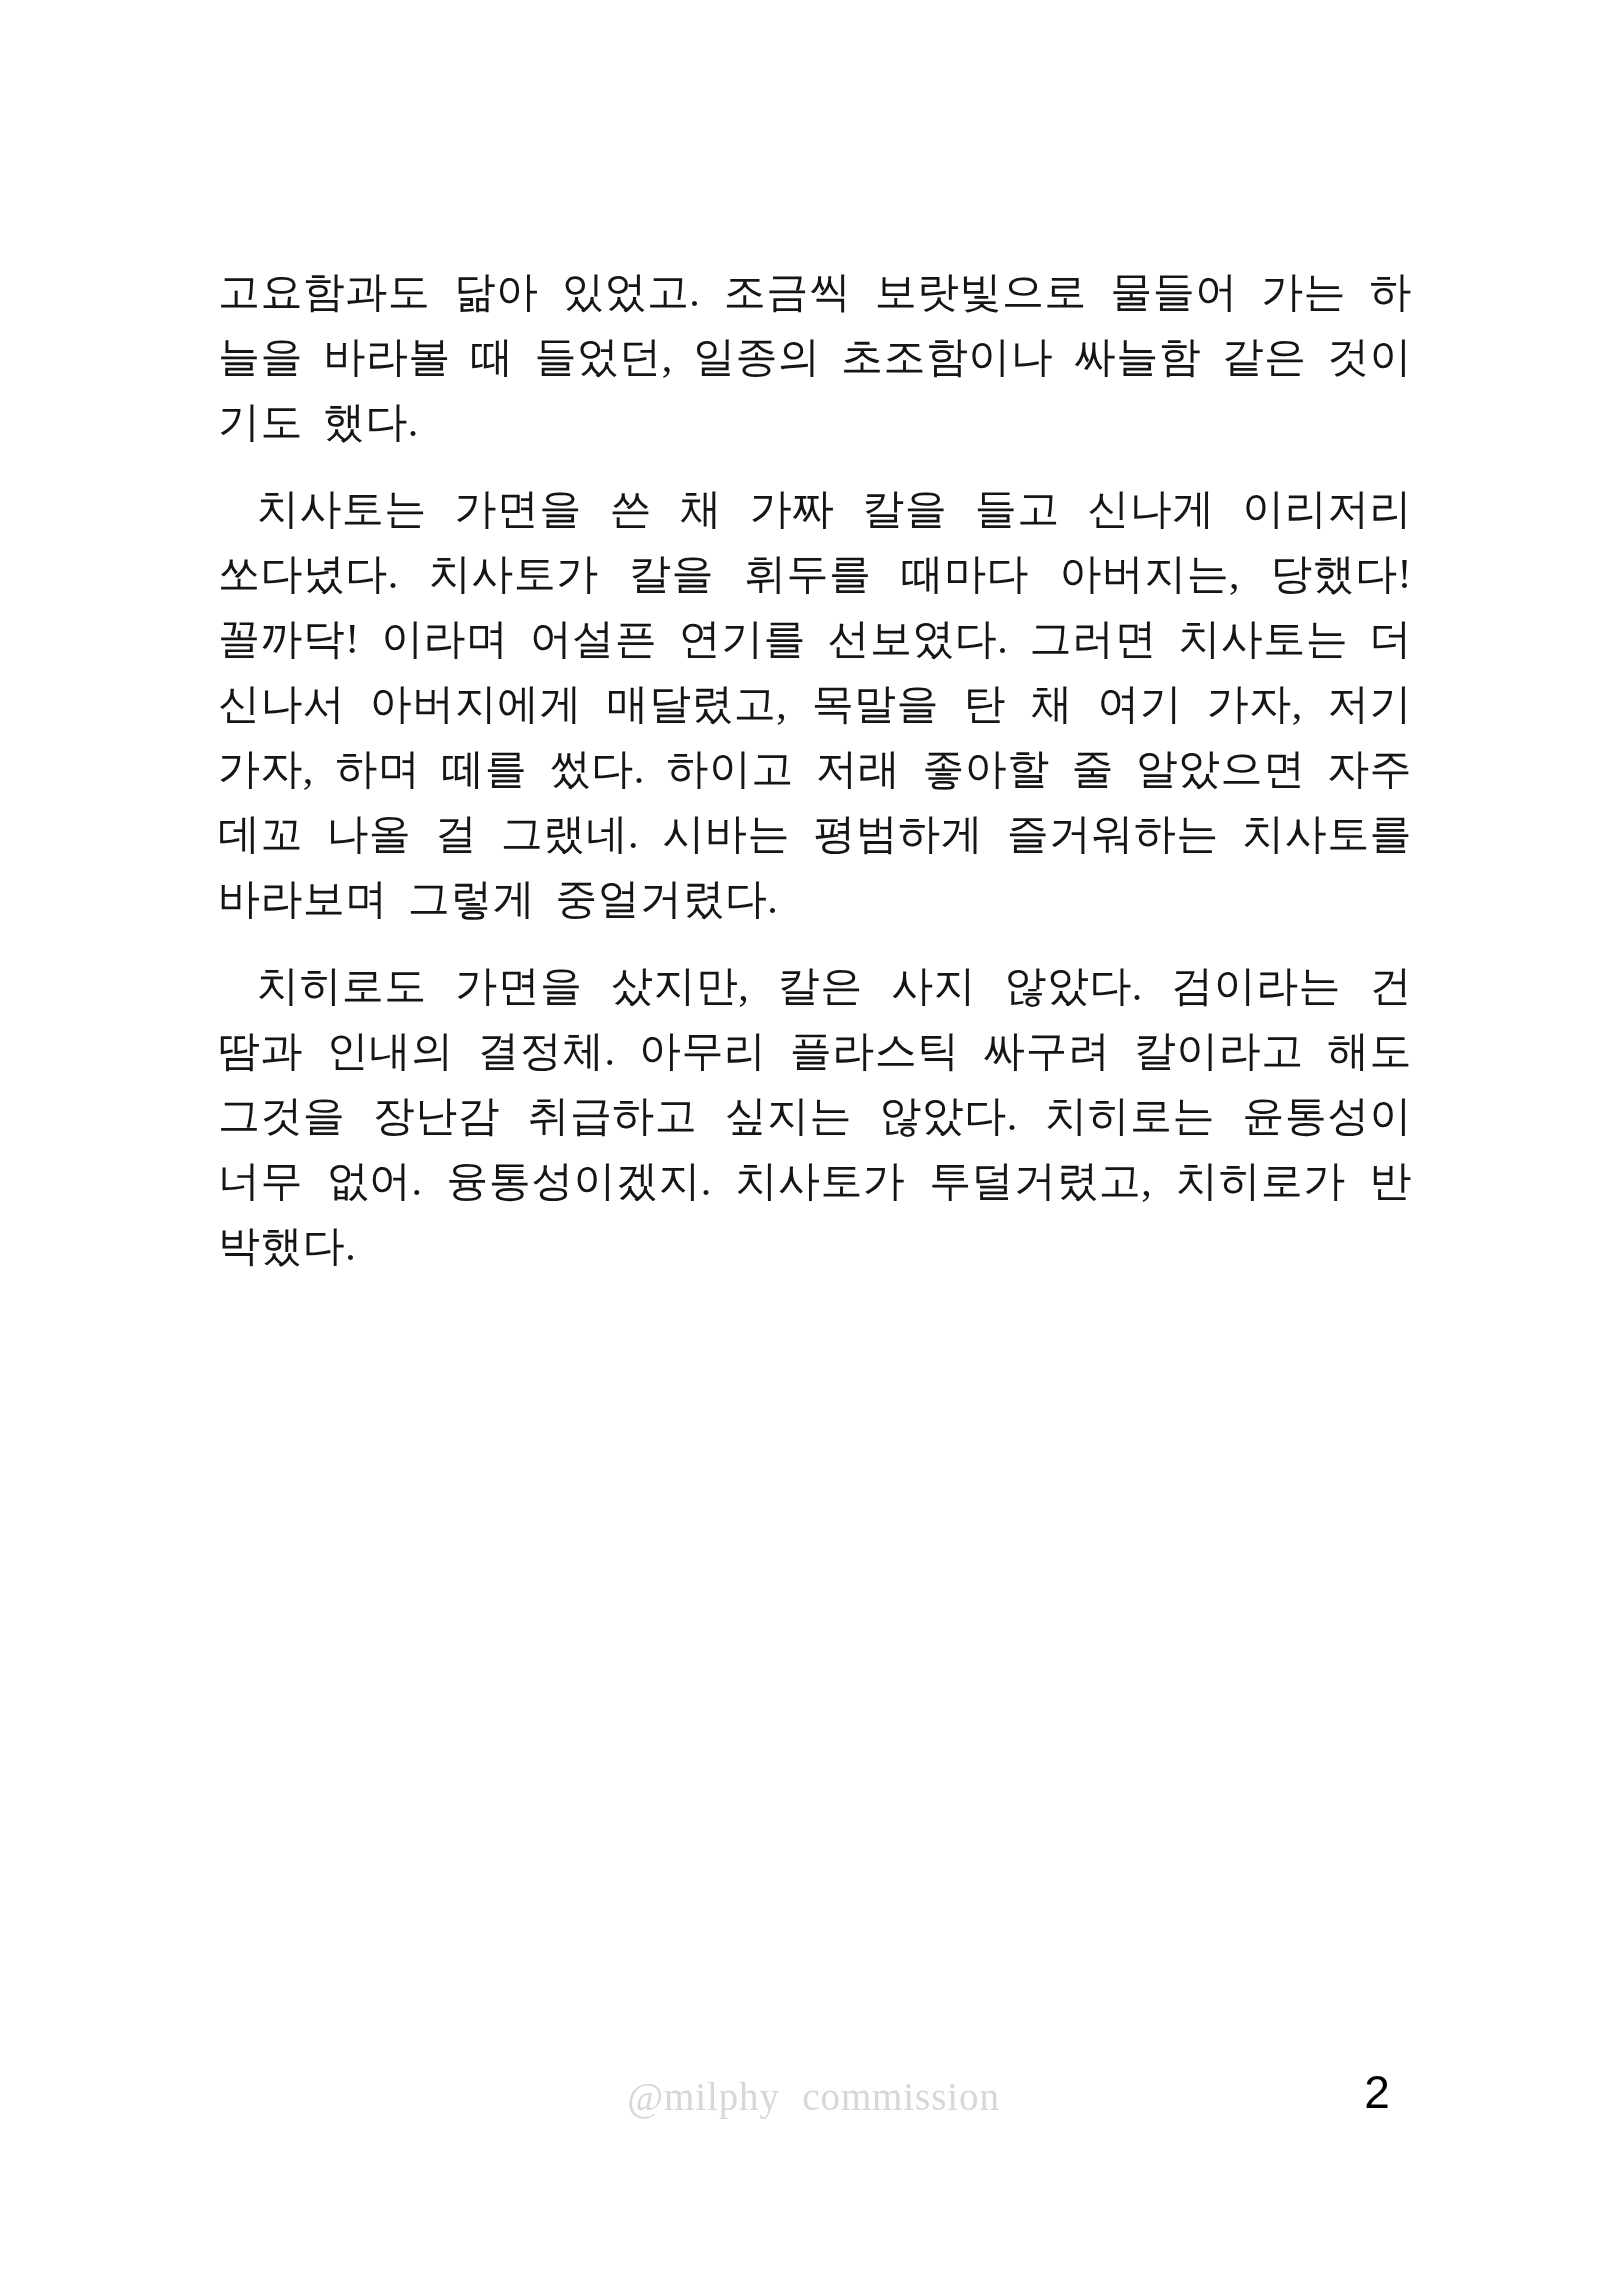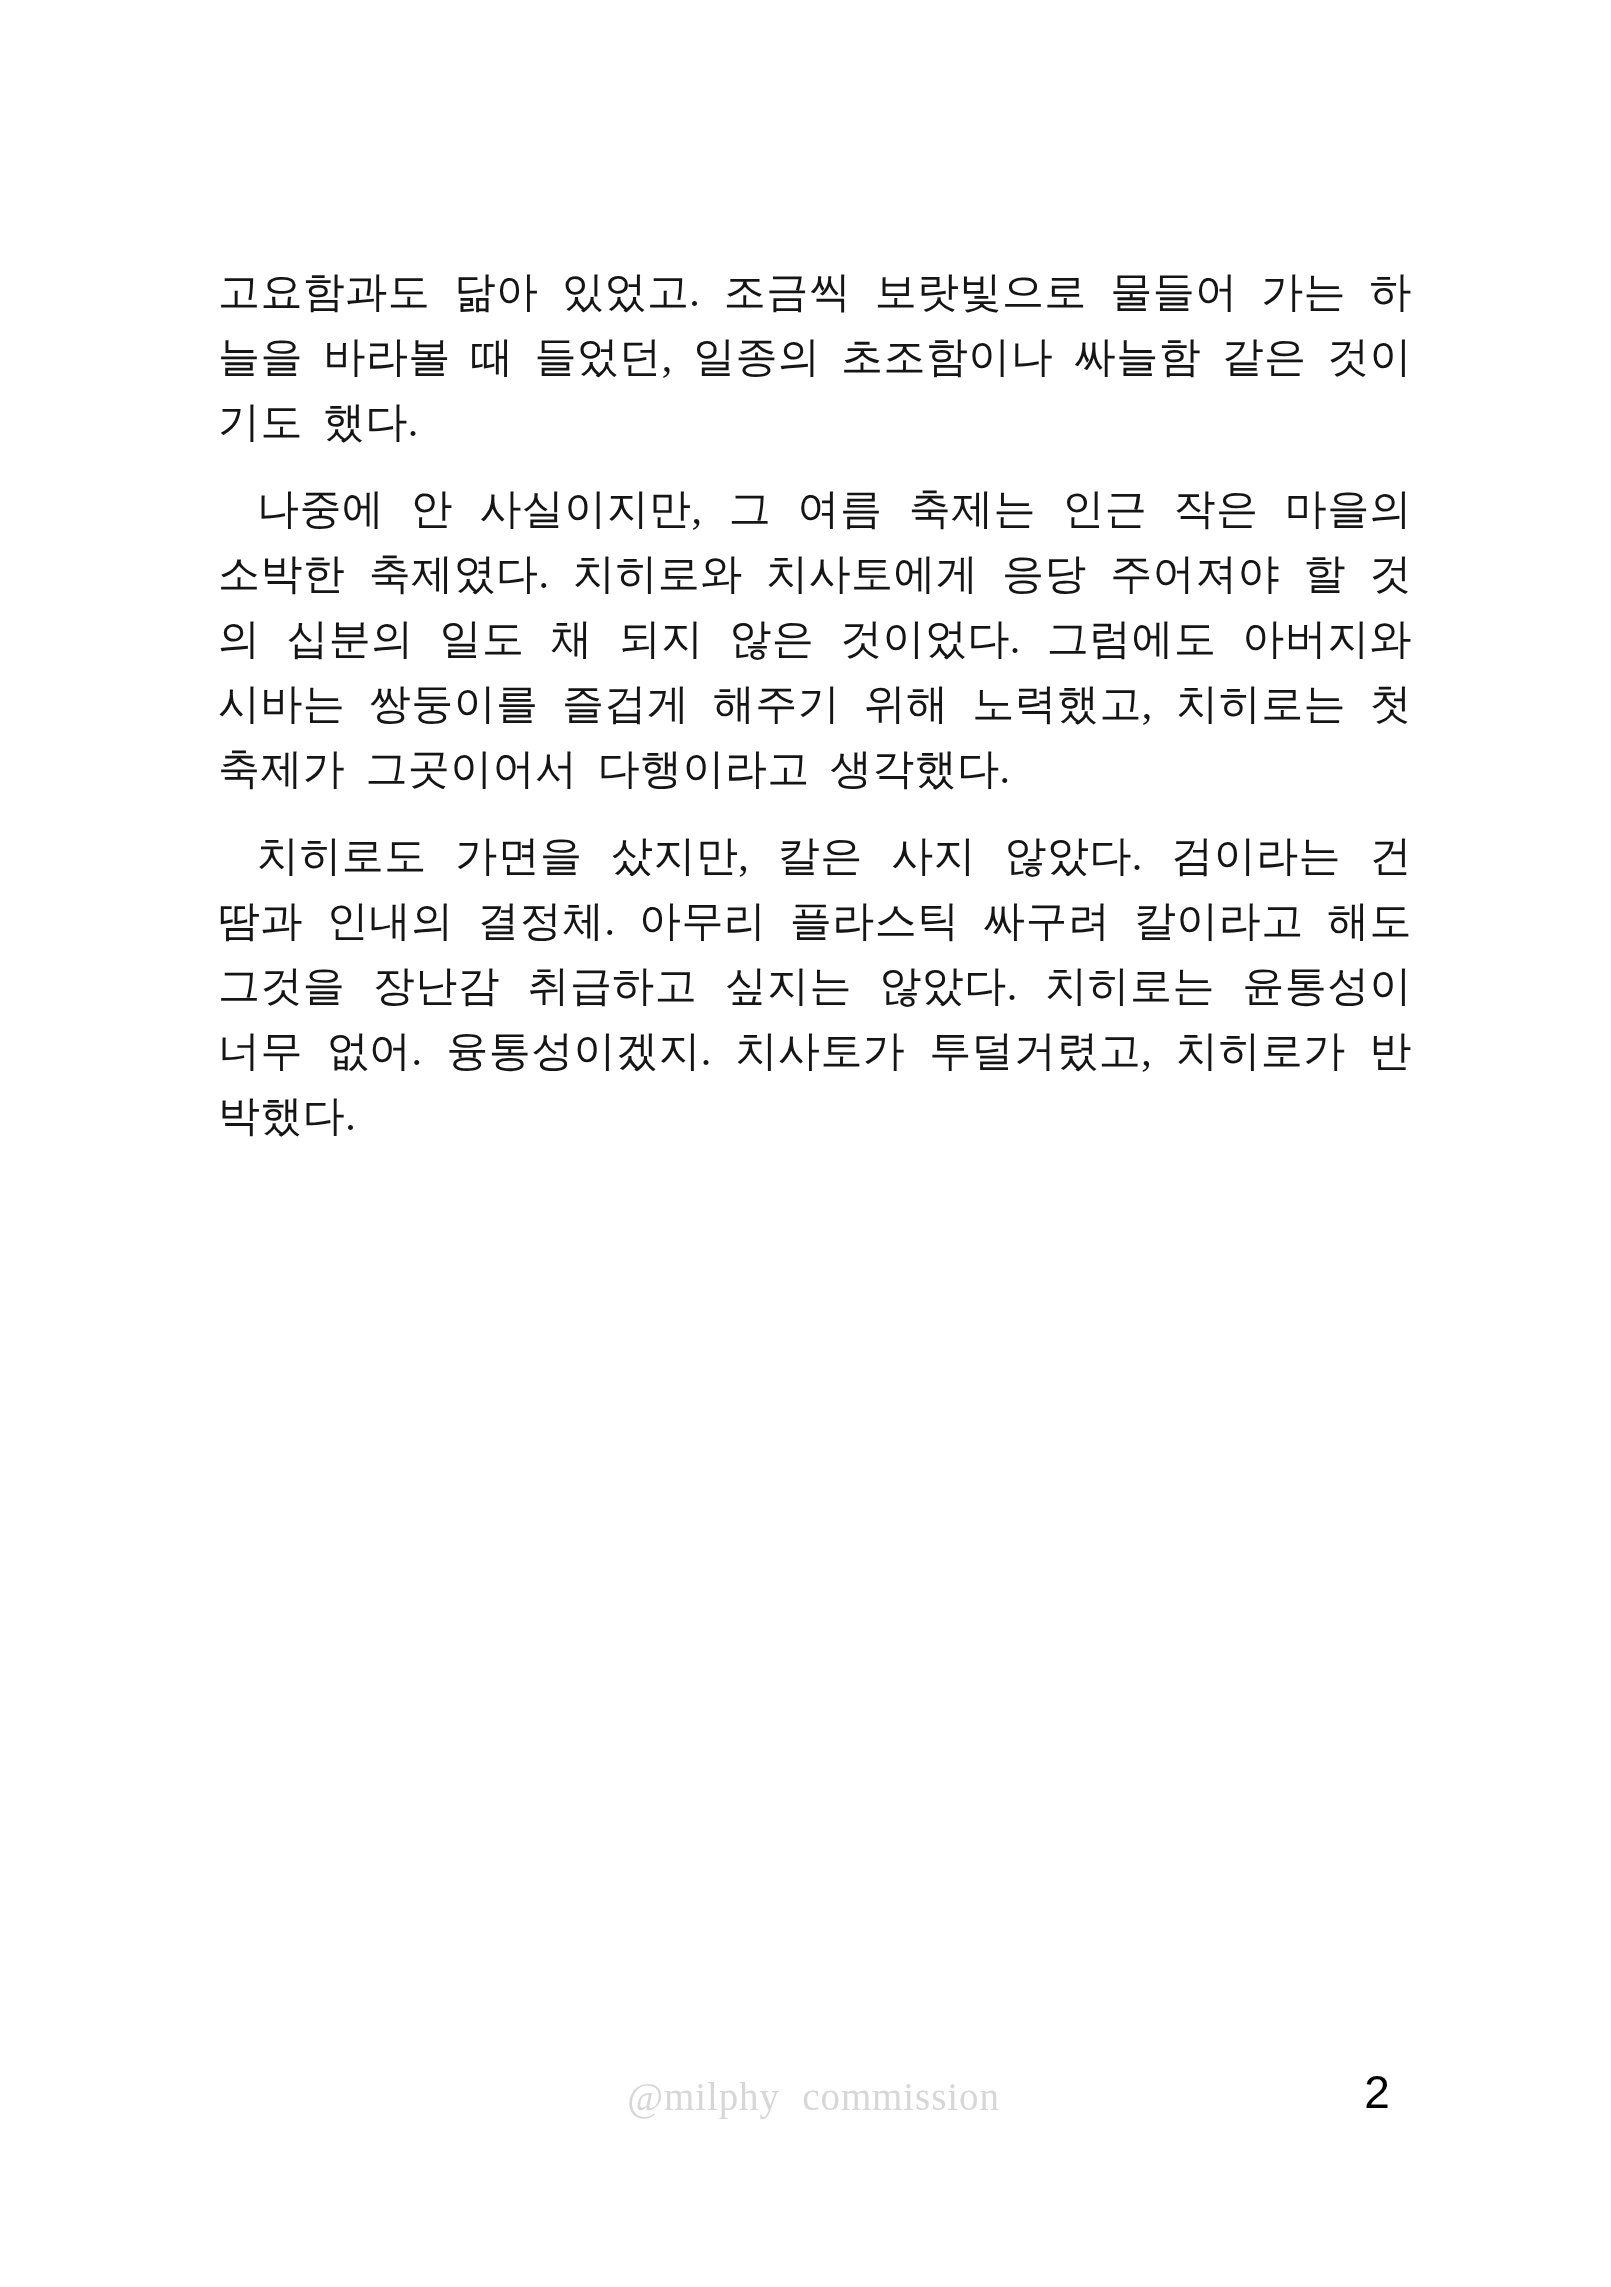--- a/index.html
+++ b/index.html
@@ -57,21 +57,21 @@
     color: #000000;
   }
 </style>
 </head>
 <body>
 
 <div class="page">
 
   <div class="content">
     <p>고요함과도 닮아 있었고. 조금씩 보랏빛으로 물들어 가는 하늘을 바라볼 때 들었던, 일종의 초조함이나 싸늘함 같은 것이기도 했다.</p>
-    <p class="indent">나중에 안 사실이지만, 그 여름 축제는 인근 작은 마을의 소박한 축제였다. 치히로와 치사토에게 응당 주어져야 할 것의 십분의 일도 채 되지 않은 것이었다. 그럼에도 아버지와 시바는 쌍둥이를 즐겁게 해주기 위해 노력했고, 치히로는 첫 축제가 그곳이어서 다행이라고 생각했다.</p>
+    <p class="indent">치사토는 가면을 쓴 채 가짜 칼을 들고 신나게 이리저리 쏘다녔다. 치사토가 칼을 휘두를 때마다 아버지는, 당했다! 꼴까닥! 이라며 어설픈 연기를 선보였다. 그러면 치사토는 더 신나서 아버지에게 매달렸고, 목말을 탄 채 여기 가자, 저기 가자, 하며 떼를 썼다. 하이고 저래 좋아할 줄 알았으면 자주 데꼬 나올 걸 그랬네. 시바는 평범하게 즐거워하는 치사토를 바라보며 그렇게 중얼거렸다.</p>
     <p class="indent">치히로도 가면을 샀지만, 칼은 사지 않았다. 검이라는 건 땀과 인내의 결정체. 아무리 플라스틱 싸구려 칼이라고 해도 그것을 장난감 취급하고 싶지는 않았다. 치히로는 윤통성이 너무 없어. 융통성이겠지. 치사토가 투덜거렸고, 치히로가 반박했다.</p>
   </div>
 
   <div class="watermark">@milphy commission</div>
 
   <div class="page-number">2</div>
 
 </div>
 
 

